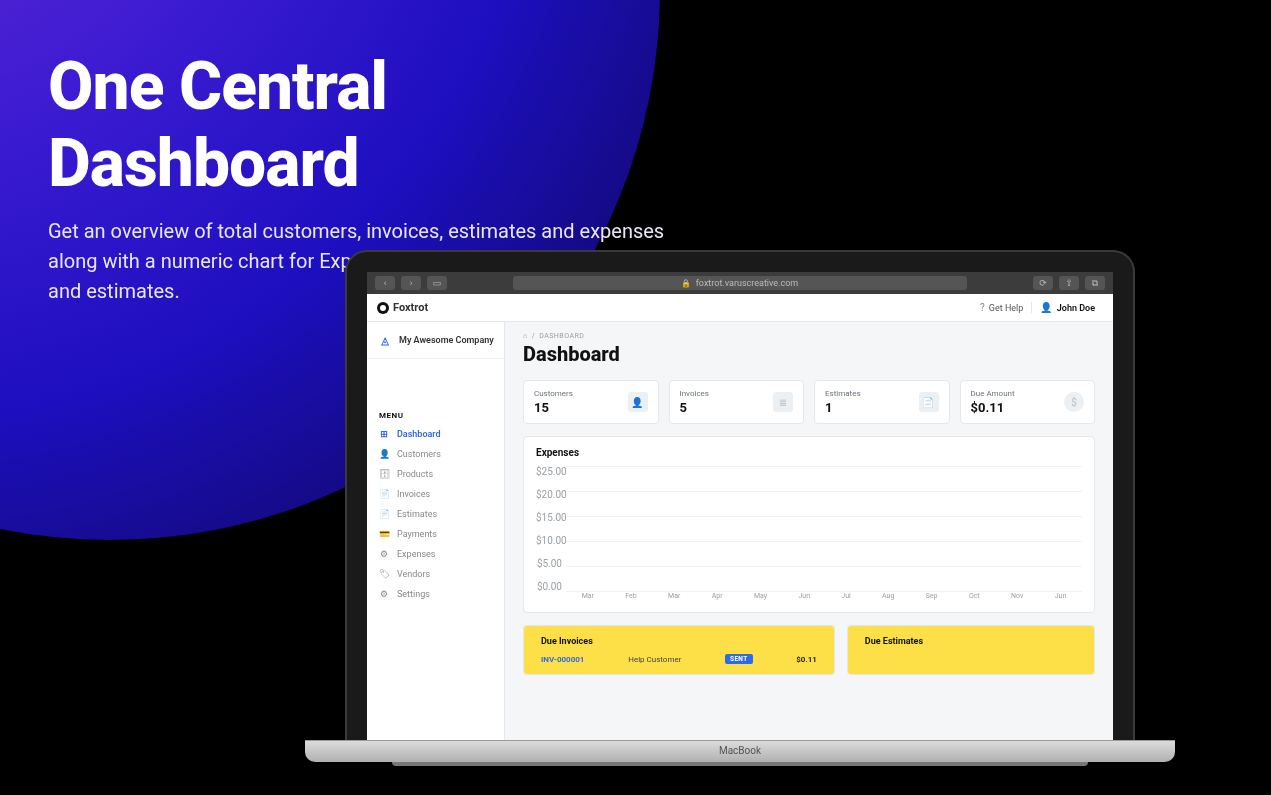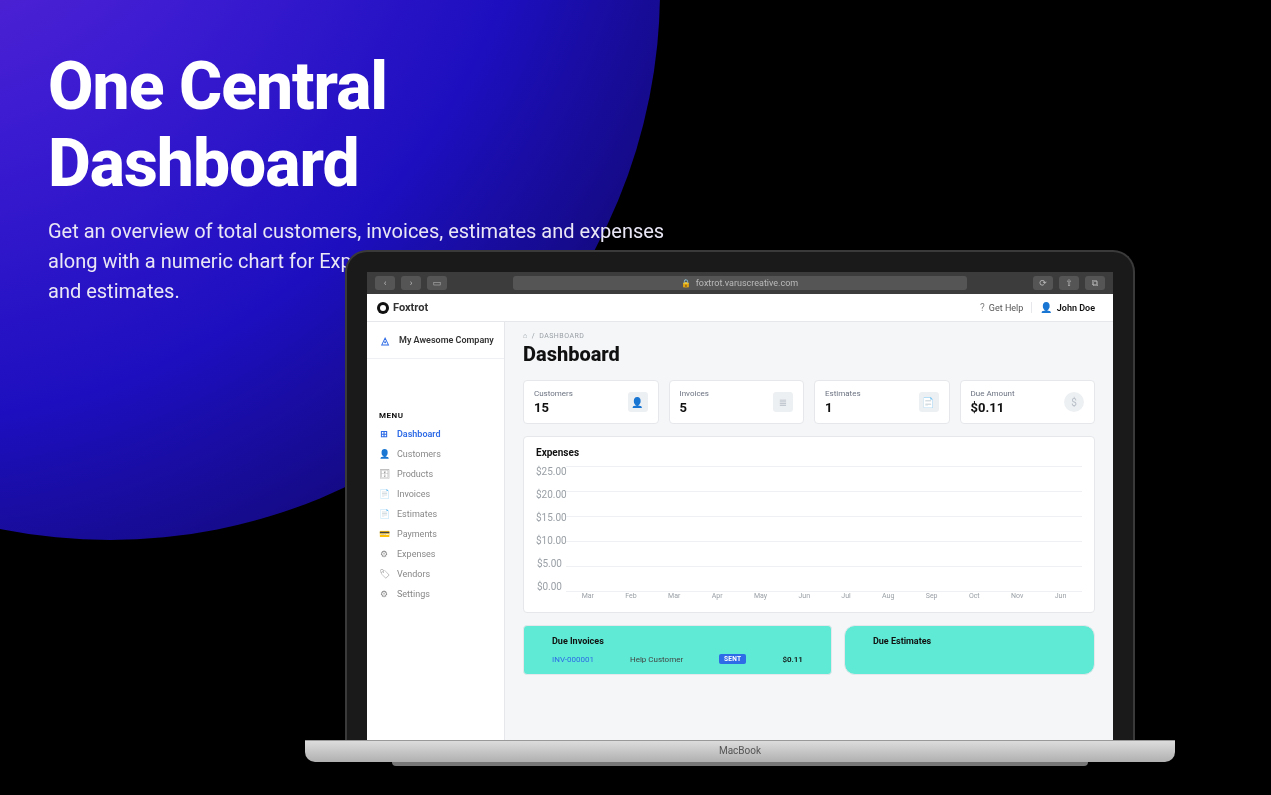--- a/index.html
+++ b/index.html
@@ -199,31 +199,31 @@
   }
   .bar-slot { width:6px; position:relative; }
   .bar { width:100%; background:#2e6be6; border-radius:2px 2px 0 0; }
   .x-axis {
     position:absolute; left:0; right:0; bottom:0; height:14px;
     display:flex; justify-content:space-around; font-size:7px; color:#9aa0a6;
   }
 
   .lists-row { display:flex; gap:12px; margin-top:12px; }
   .list-card {
-    background:#5eead4; border:1px solid #e5e7eb; border-radius:4px;
-    padding:10px 28px; font-size:9px;
+    background:#fde047; border:1px solid #e5e7eb; border-radius:4px;
+    padding:10px 17px; font-size:9px;
   }
   .list-card.due-invoices { flex:1.3; }
-  .list-card.due-estimates { flex:1;border-radius:11px; }
+  .list-card.due-estimates { flex:1; }
   .list-title { font-weight:700; font-size:9px; color:#111; }
   .inv-row {
     display:flex; align-items:center; justify-content:space-between;
     margin-top:8px; font-size:8px;
   }
-  .inv-id { color:#2e6be6; font-weight:400; }
+  .inv-id { color:#2e6be6; font-weight:700; }
   .inv-cust { color:#444; }
   .inv-status {
     background:#2e6be6; color:#fff; font-size:6.5px; font-weight:700;
     padding:1px 5px; border-radius:2px; letter-spacing:.3px;
   }
   .inv-amt { color:#111; font-weight:600; }
 </style>
 </head>
 <body>
 

